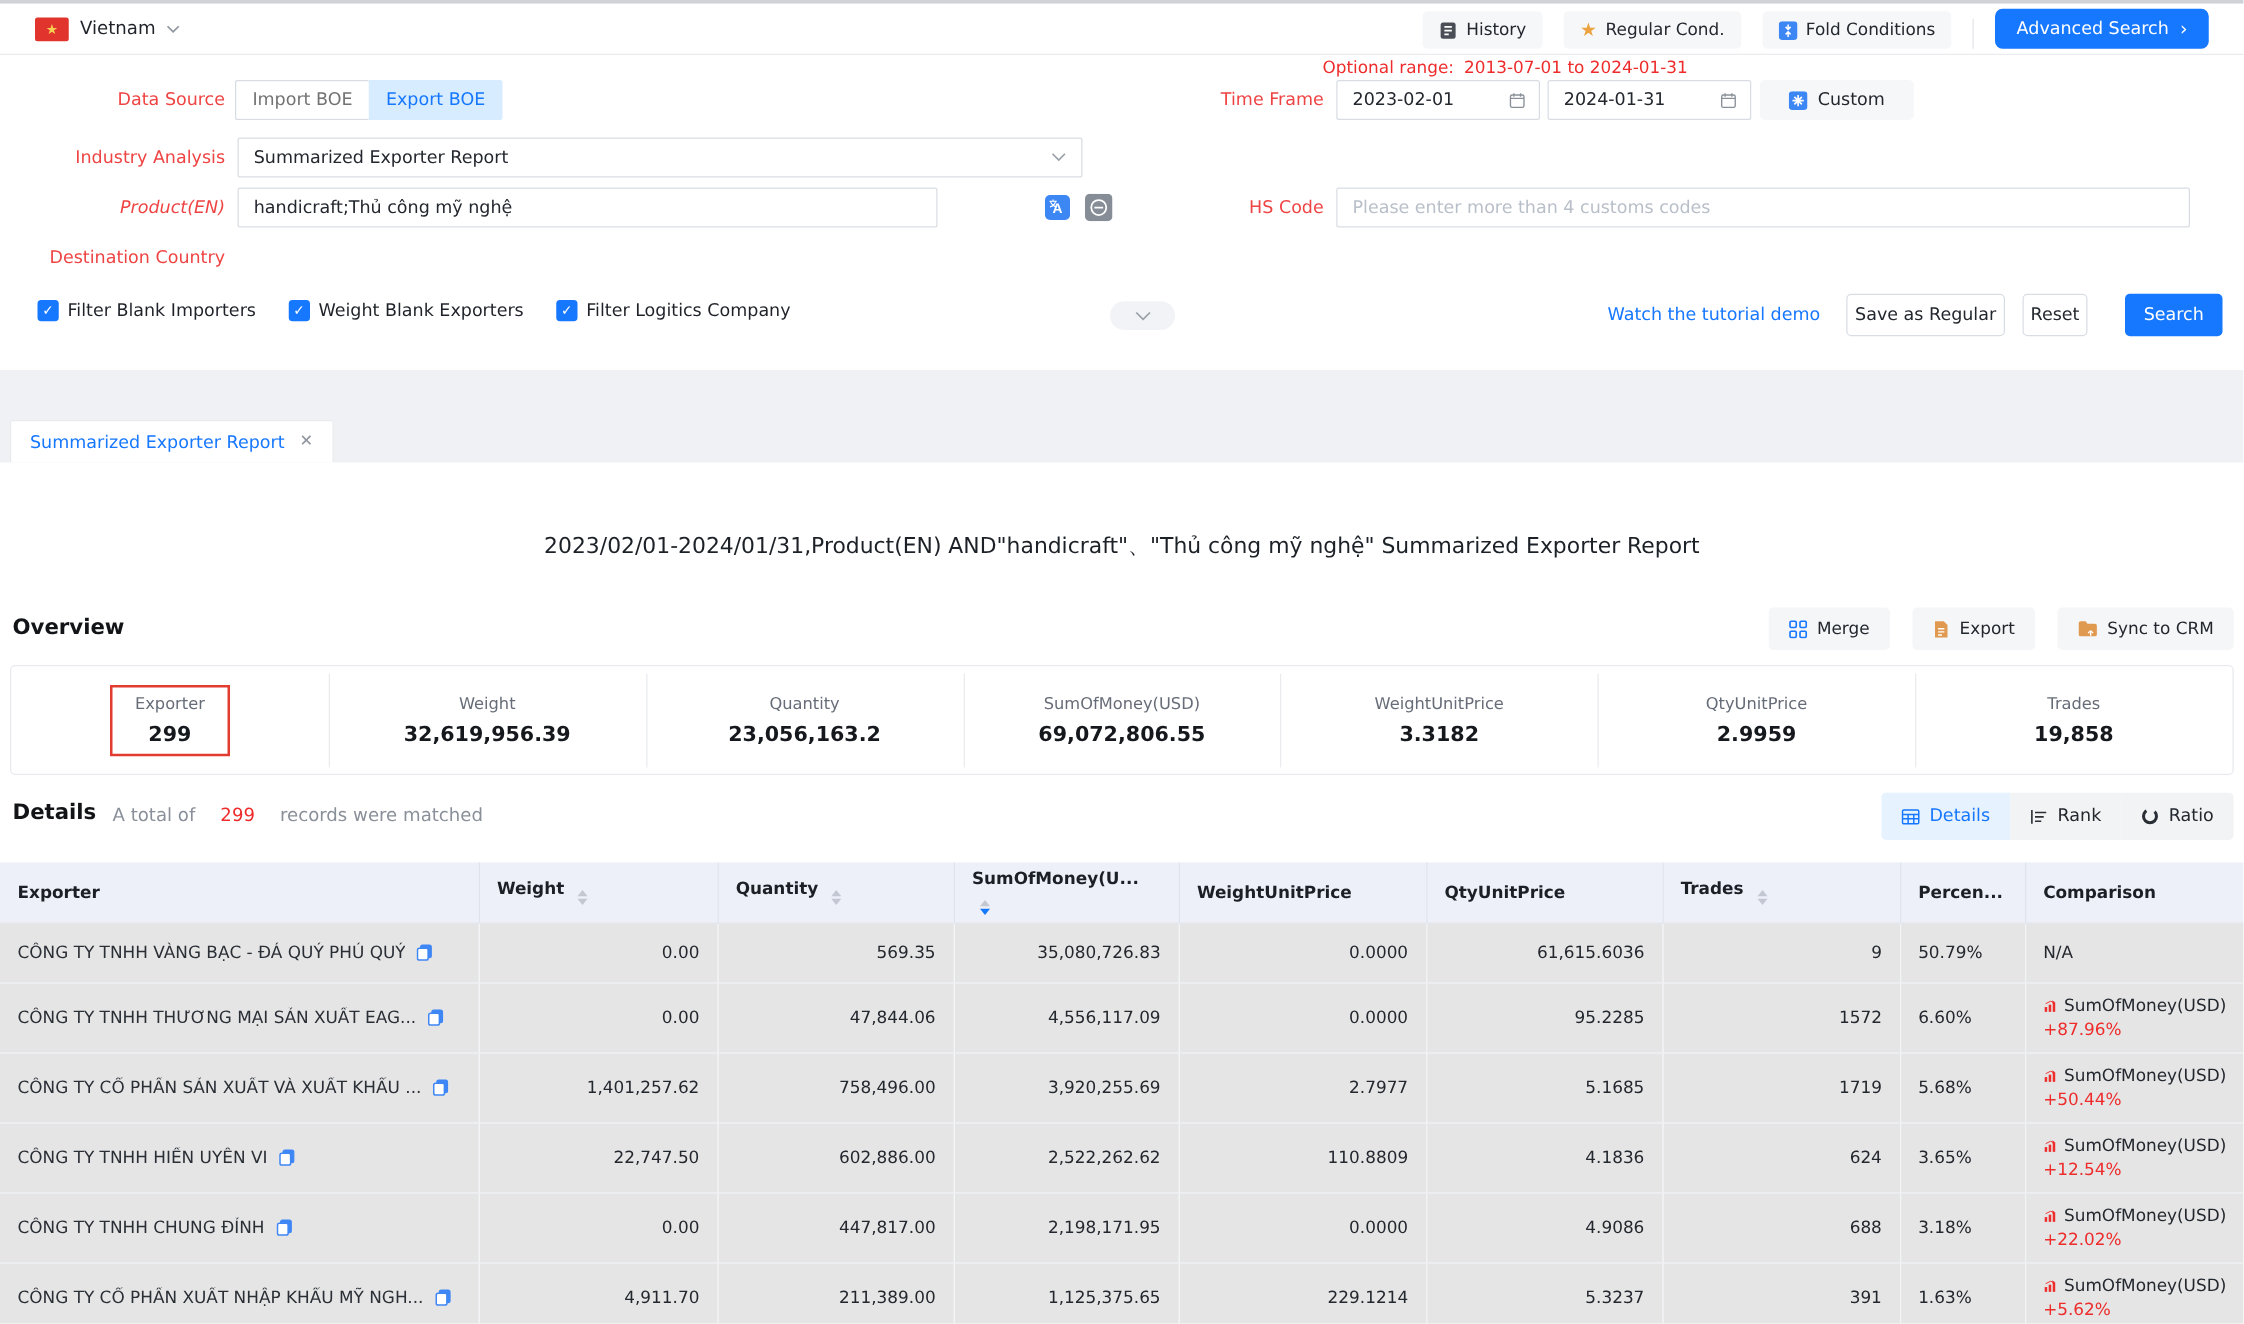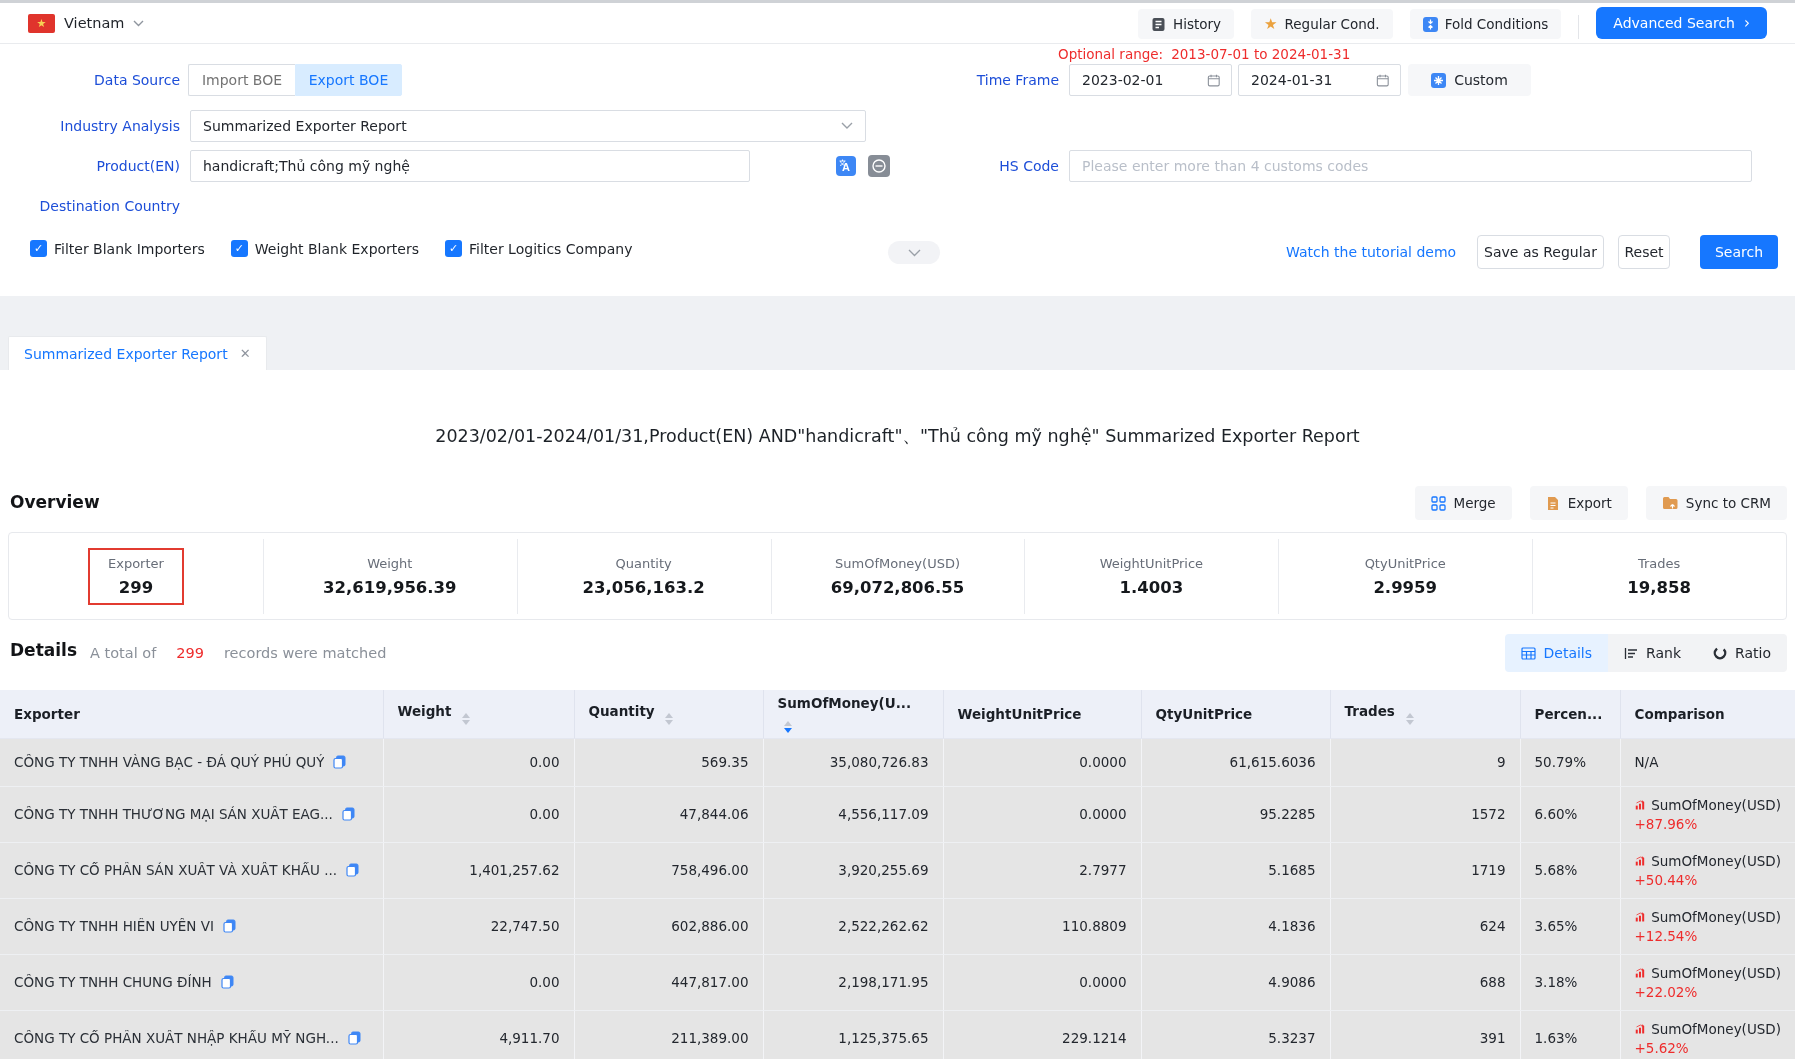--- a/index.html
+++ b/index.html
@@ -13,25 +13,25 @@
   .flag { width:27px; height:19px; background:#e0342c; border-radius:2px; display:flex; align-items:center; justify-content:center; color:#f7d154; font-size:11px; }
   .country-name { font-size:14.5px; color:#1f2329; }
   .tb-right { margin-left:auto; margin-right:28px; display:flex; align-items:flex-end; gap:17px; }
   .tb-btn { height:30px; padding:0 13px; background:#f6f7f9; border-radius:4px; display:flex; align-items:center; gap:7px; font-size:13.5px; color:#23272e; cursor:pointer; }
   .star-ic { color:#eba23f; font-size:15px; line-height:1; }
   .tb-divider { width:1px; height:24px; background:#e3e5e9; }
   .adv-btn { height:32px; padding:0 17px; background:#1677ff; color:#fff; border-radius:6px; display:flex; align-items:center; gap:9px; font-size:14px; cursor:pointer; }
   .adv-chev { font-size:15px; }
 
   
-  .flabel { position:absolute; width:180px; text-align:right; font-size:14px; color:#1d4ed8; line-height:32px; }
+  .flabel { position:absolute; width:180px; text-align:right; font-size:14px; color:#ef4444; line-height:32px; }
   .l-datasource { top:64px; left:0; }
   .l-timeframe { top:64px; left:879px; }
   .l-industry { top:110px; left:0; }
-  .l-product { top:150px; left:0; }
+  .l-product { top:150px; left:0;font-style:italic; }
   .l-hscode { top:150px; left:879px; }
   .l-destination { top:190px; left:0; }
 
   .toggle { position:absolute; top:64px; left:188px; display:flex; }
   .seg { width:107px; height:32px; display:flex; align-items:center; justify-content:center; font-size:14px; cursor:pointer; }
   .seg-import { background:#fff; color:#737373; border:1px solid #d9dde3; border-right:none; border-radius:2px 0 0 2px; }
   .seg-export { background:#d8ecff; color:#1677ff; border:1px solid #d8ecff; border-radius:0 2px 2px 0; }
 
   .opt-range { position:absolute; top:46px; left:1058px; font-size:13.5px; color:#ee2c2c; display:flex; gap:8px; }
 
@@ -305,21 +305,21 @@
       </div>
       <div class="stat">
         <div class="stat-inner">
           <div class="stat-label">SumOfMoney(USD)</div>
           <div class="stat-value">69,072,806.55</div>
         </div>
       </div>
       <div class="stat">
         <div class="stat-inner">
           <div class="stat-label">WeightUnitPrice</div>
-          <div class="stat-value">1.4003</div>
+          <div class="stat-value">3.3182</div>
         </div>
       </div>
       <div class="stat">
         <div class="stat-inner">
           <div class="stat-label">QtyUnitPrice</div>
           <div class="stat-value">2.9959</div>
         </div>
       </div>
       <div class="stat">
         <div class="stat-inner">

